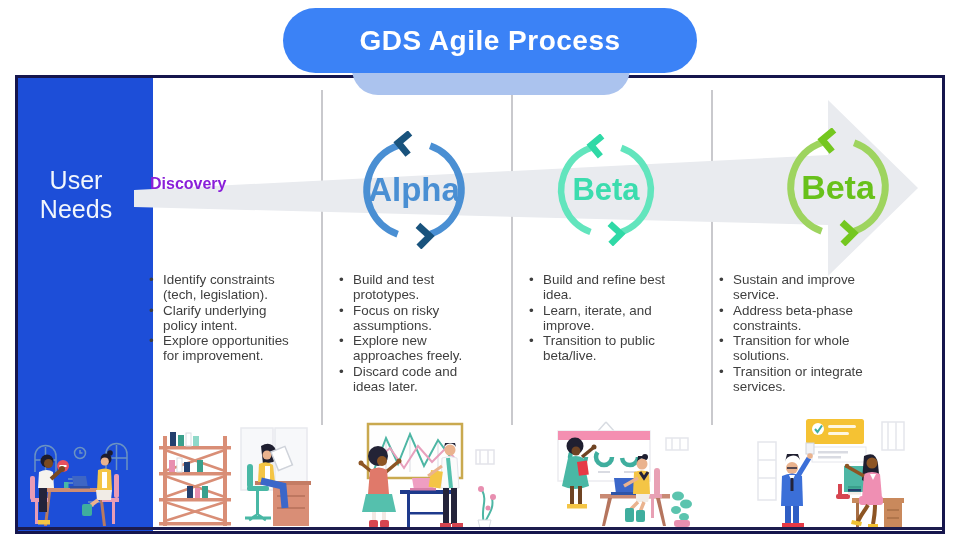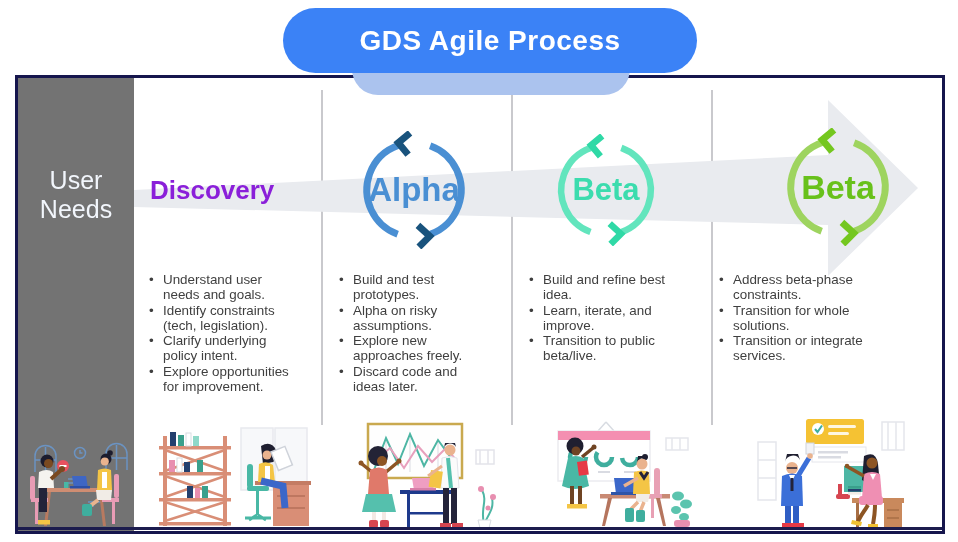--- a/index.html
+++ b/index.html
@@ -7,21 +7,21 @@
     position:relative;width:958px;height:542px;background:#ffffff;overflow:hidden;
     font-family:"Liberation Sans",sans-serif;
   }
   
   .main-box{
     position:absolute;left:15px;top:75px;width:924px;height:453px;
     border:3px solid #16164d;background:#ffffff;z-index:0;
   }
   .sidebar{
     position:absolute;left:18px;top:78px;width:116px;height:453px;
-    background:#737373;z-index:1;
+    background:#1d4ed8;z-index:1;padding-left:19px;
   }
   .sidebar-label{
     position:absolute;left:0;top:88px;width:116px;text-align:center;
     color:#f2f6fc;font-size:25px;font-weight:500;line-height:1.16;white-space:pre-line;
   }
   .divider{
     position:absolute;top:90px;width:2px;height:335px;background:#c9c9cd;z-index:2;
   }
   .divider.d1{left:321px}.divider.d2{left:511px}.divider.d3{left:711px}
   
@@ -33,21 +33,21 @@
   }
   .title-pill{
     position:absolute;left:283px;top:8px;width:414px;height:65px;
     background:#3b82f6;border-radius:33px;z-index:7;
     display:flex;align-items:center;justify-content:center;
   }
   .title-pill span{color:#ffffff;font-size:28px;font-weight:bold;letter-spacing:.5px;}
   
   .phase-name-discovery{
     position:absolute;left:150px;top:175px;width:170px;z-index:4;
-    color:#8a1fd9;font-size:26px;font-weight:bold;
+    color:#8a1fd9;font-size:16px;font-weight:bold;
   }
   .cycle{position:absolute;z-index:4;}
   .cycle .label{
     position:absolute;left:0;top:0;width:100%;height:100%;
     display:flex;align-items:center;justify-content:center;font-weight:bold;
   }
   .cycle-alpha{left:355px;top:131px;width:118px;height:118px;}
   .cycle-alpha .label{color:#4a8fd3;font-size:33px;}
   .cycle-beta{left:550px;top:134px;width:112px;height:112px;}
   .cycle-beta .label{color:#3cdcae;font-size:31px;}
@@ -123,37 +123,37 @@
   <div class="cycle cycle-live">
     <svg width="118" height="118" viewBox="0 0 120 120">
       <circle cx="60" cy="60" r="48" fill="none" stroke="#9ed45f" stroke-width="7" stroke-dasharray="117 33.8" transform="rotate(-70 60 60)"></circle>
       <path d="M 56 2 L 44 12 L 54 24" fill="none" stroke="#74c71f" stroke-width="7" stroke-linejoin="miter"></path>
       <path d="M 64 96 L 76 107 L 65 118" fill="none" stroke="#74c71f" stroke-width="7" stroke-linejoin="miter"></path>
     </svg>
     <div class="label">Beta</div>
   </div>
 
   <ul class="bullets bl-discovery">
-    <li>Understand user needs and goals.</li>
     <li>Identify constraints (tech, legislation).</li>
     <li>Clarify underlying policy intent.</li>
     <li>Explore opportunities for improvement.</li>
   </ul>
   <ul class="bullets bl-alpha">
     <li>Build and test prototypes.</li>
-    <li>Alpha on risky assumptions.</li>
+    <li>Focus on risky assumptions.</li>
     <li>Explore new approaches freely.</li>
     <li>Discard code and ideas later.</li>
   </ul>
   <ul class="bullets bl-beta">
     <li>Build and refine best idea.</li>
     <li>Learn, iterate, and improve.</li>
     <li>Transition to public beta/live.</li>
   </ul>
   <ul class="bullets bl-live">
+    <li>Sustain and improve service.</li>
     <li>Address beta-phase constraints.</li>
     <li>Transition for whole solutions.</li>
     <li>Transition or integrate services.</li>
   </ul>
 
   <svg class="illo illo-1" width="116" height="104" viewBox="0 0 116 104">
     <g stroke="#6b93c2" stroke-width="1.5" fill="none">
       <path d="M17 48 V32 a10 10 0 0 1 21 0 V48 M27.5 23 V48 M17 36 H38"></path>
       <path d="M88 46 V30 a10 10 0 0 1 21 0 V46 M98.5 21 V46 M88 34 H109"></path>
       <circle cx="62" cy="29" r="5.5"></circle>

